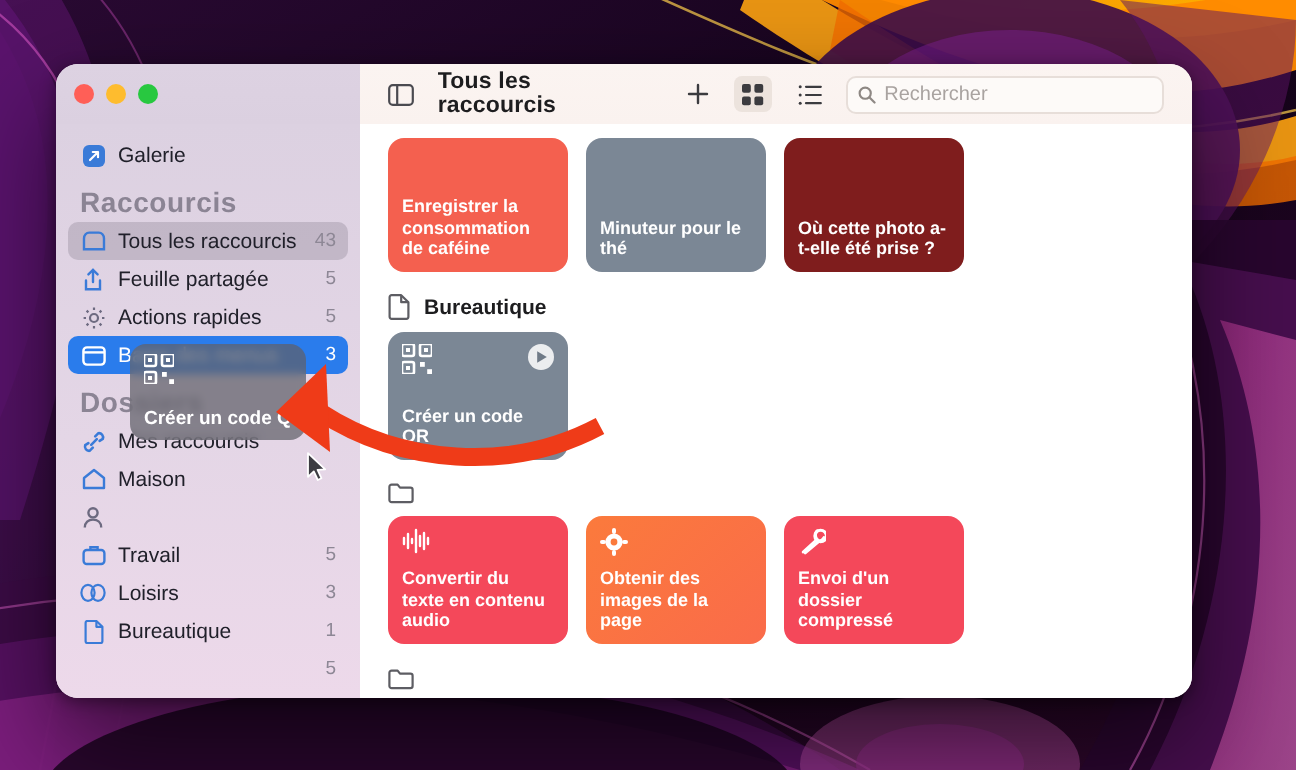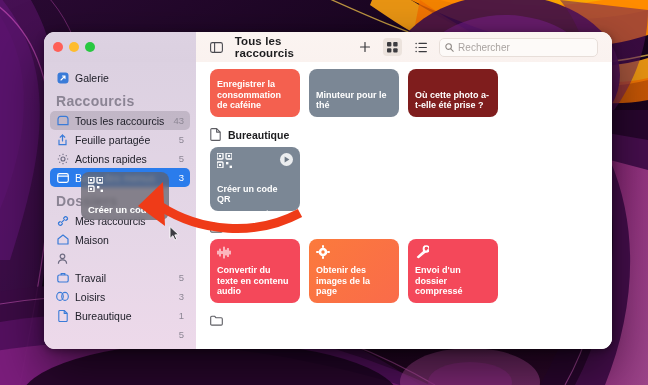--- a/index.html
+++ b/index.html
@@ -9,21 +9,21 @@
     background:#1a0520;
     position:relative;
   }
 
   
   #wallpaper { position:absolute; inset:0; overflow:hidden; background:#16041c; }
   #wallpaper svg { position:absolute; inset:0; width:648px; height:385px; display:block; }
 
   
   #window {
-    position:absolute; left:44px; top:32px; width:568px; height:317px;
+    position:absolute; left:28px; top:32px; width:568px; height:317px;
     border-radius:11px; overflow:hidden;
     box-shadow:0 22px 50px rgba(0,0,0,.55), 0 2px 8px rgba(0,0,0,.4);
     display:flex; flex-direction:column;
     background:#ffffff;
   }
 
   
   .titlebar { display:flex; height:30px; flex:0 0 30px; }
   .tb-left {
     width:152px; flex:0 0 152px;
@@ -81,21 +81,21 @@
   #drag-ghost .gl { font-size:9.5px; font-weight:bold; color:#fff; white-space:nowrap; }
 
   
   #cursor-sb { position:absolute; left:125px; top:164px; }
   #cursor-card { position:absolute; left:56px; top:63px; }
 
   
   #content { flex:1; background:#fff; padding:7px 0 0 0; overflow:hidden; position:relative; }
   .grid-row { display:flex; gap:9px; padding:0 14px; }
   .card {
-    width:90px; height:48px; border-radius:8px; padding:6px 7px;
+    width:90px; height:67px; border-radius:8px; padding:6px 7px;
     display:flex; flex-direction:column; justify-content:flex-end; position:relative;
     overflow:hidden;
   }
   .card .ct { font-size:9px; font-weight:bold; color:#fff; line-height:1.17; }
   .card .cico { position:absolute; left:7px; top:6px; color:#fff; }
   .card .play {
     position:absolute; right:7px; top:6px; width:13px; height:13px; border-radius:50%;
     background:rgba(255,255,255,.85); display:flex; align-items:center; justify-content:center;
   }
   .card.tall { height:64px; }

